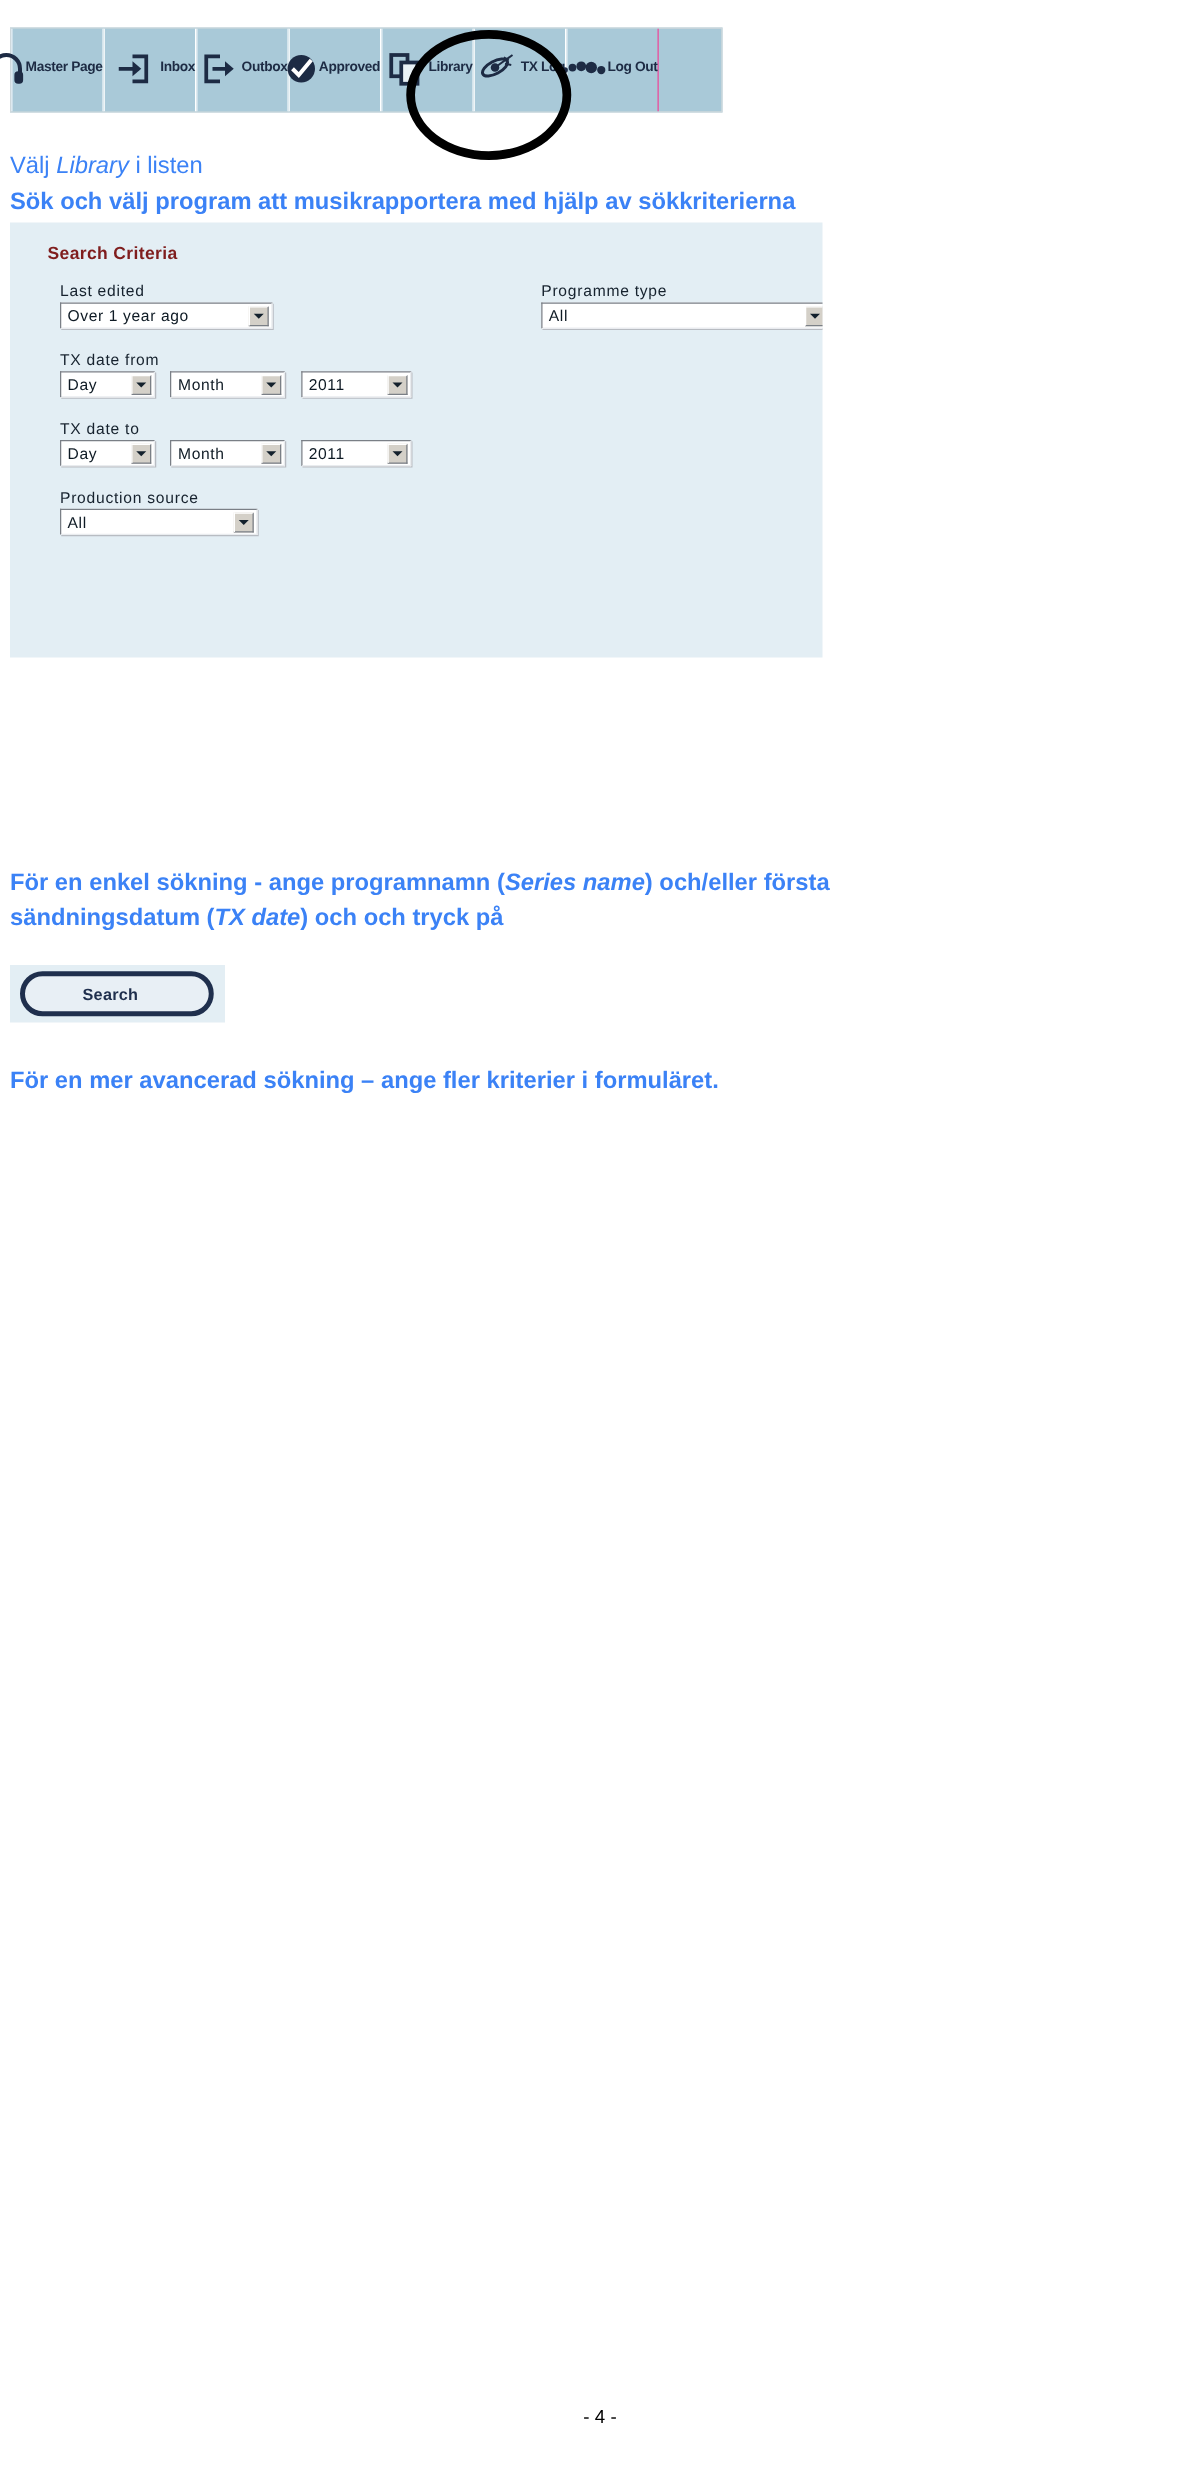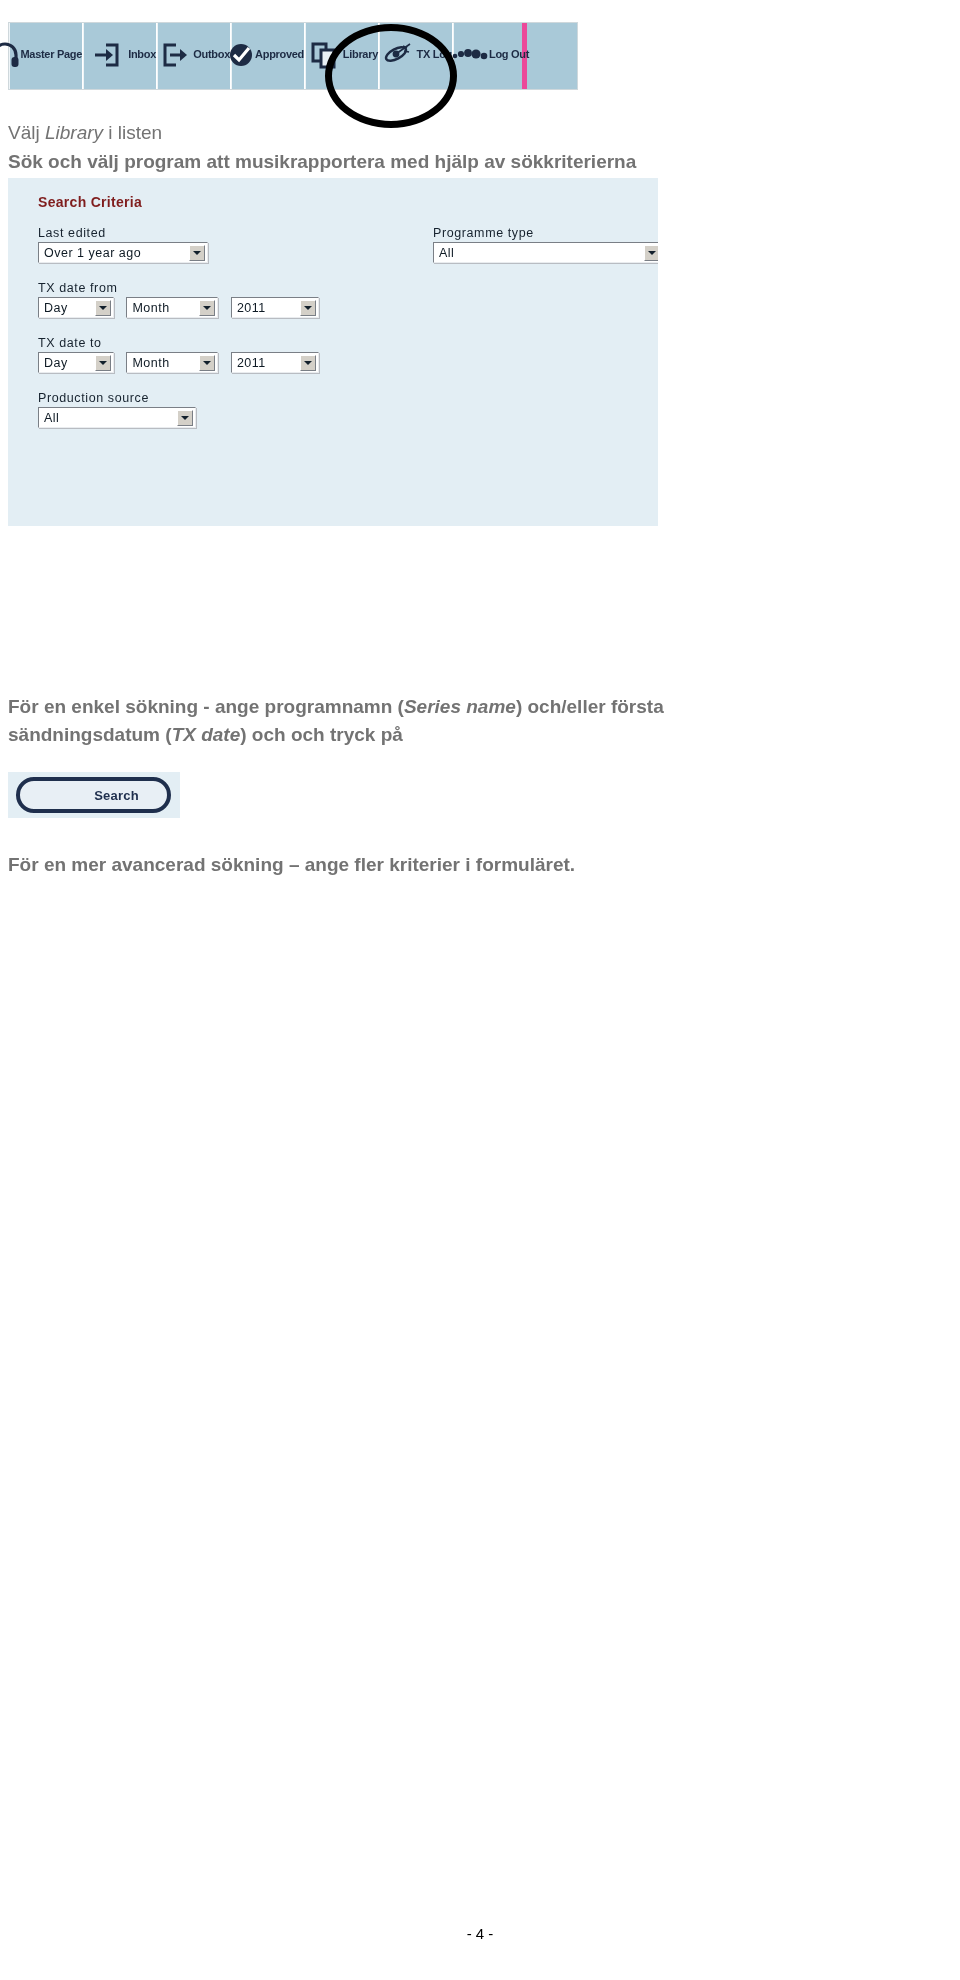--- a/index.html
+++ b/index.html
@@ -39,21 +39,21 @@
     border-right: 1px solid #ffffff;
     border-left: 1px solid #eef4f7;
     position: relative;
     display: flex;
     flex-direction: row;
     align-items: center;
     justify-content: flex-end;
     padding-bottom: 3px;
     box-sizing: border-box;
   }
-  .tb-btn:last-child { border-right: 5px solid #ec4899; justify-content: center; }
+  .tb-btn:last-child { border-right: 1px solid #ec4899; }
   .tb-icon {
     flex: 1 1 auto;
     display: flex;
     align-items: center;
     justify-content: center;
     width: 100%;
   }
   .tb-label {
     font-family: "Liberation Sans", sans-serif;
     font-size: 11px;
@@ -74,21 +74,21 @@
     box-sizing: border-box;
     pointer-events: none;
   }
 
   
   .body-text {
     position: absolute;
     font-family: "Liberation Sans", sans-serif;
     font-size: 19px;
     line-height: 25px;
-    color: #737373;
+    color: #3b82f6;
     white-space: nowrap;
   }
   #line-1 { left: 8px; top: 120px; font-weight: 700; }
   #line-2 { left: 8px; top: 149px; font-weight: 700; }
   .it { font-style: italic; }
   .bd { font-weight: 700; }
   .rg { font-weight: 400; }
 
   
   #criteria-panel {
@@ -104,21 +104,21 @@
   #criteria-title {
     position: absolute;
     left: 30px;
     top: 16px;
     font-family: "Liberation Sans", sans-serif;
     font-size: 14px;
     font-weight: 700;
     color: #7f1d1d;
     letter-spacing: 0.3px;
   }
-  .col-left  { position: absolute; left: 30px; top: 48px; width: 290px; }
+  .col-left  { position: absolute; left: 40px; top: 48px; width: 290px; }
   .col-right { position: absolute; left: 425px; top: 48px; width: 230px; }
 
   .field { margin-bottom: 18px; position: relative; }
   .field-label {
     font-family: "Liberation Sans", sans-serif;
     font-size: 12.5px;
     font-weight: 400;
     color: #16222e;
     letter-spacing: 0.6px;
     margin-bottom: 2px;
@@ -204,21 +204,20 @@
     left: 8px;
     top: 5px;
     width: 155px;
     height: 36px;
     border: 4px solid #1f2f4d;
     border-radius: 20px;
     background: #e8eff5;
     box-sizing: border-box;
     display: flex;
     align-items: center;
-    justify-content: center;
     padding-left: 46px;
   }
   #search-btn-label {
     font-family: "Liberation Sans", sans-serif;
     font-size: 13px;
     font-weight: 700;
     color: #1f2f4d;
     letter-spacing: 0.2px;
   }
 

